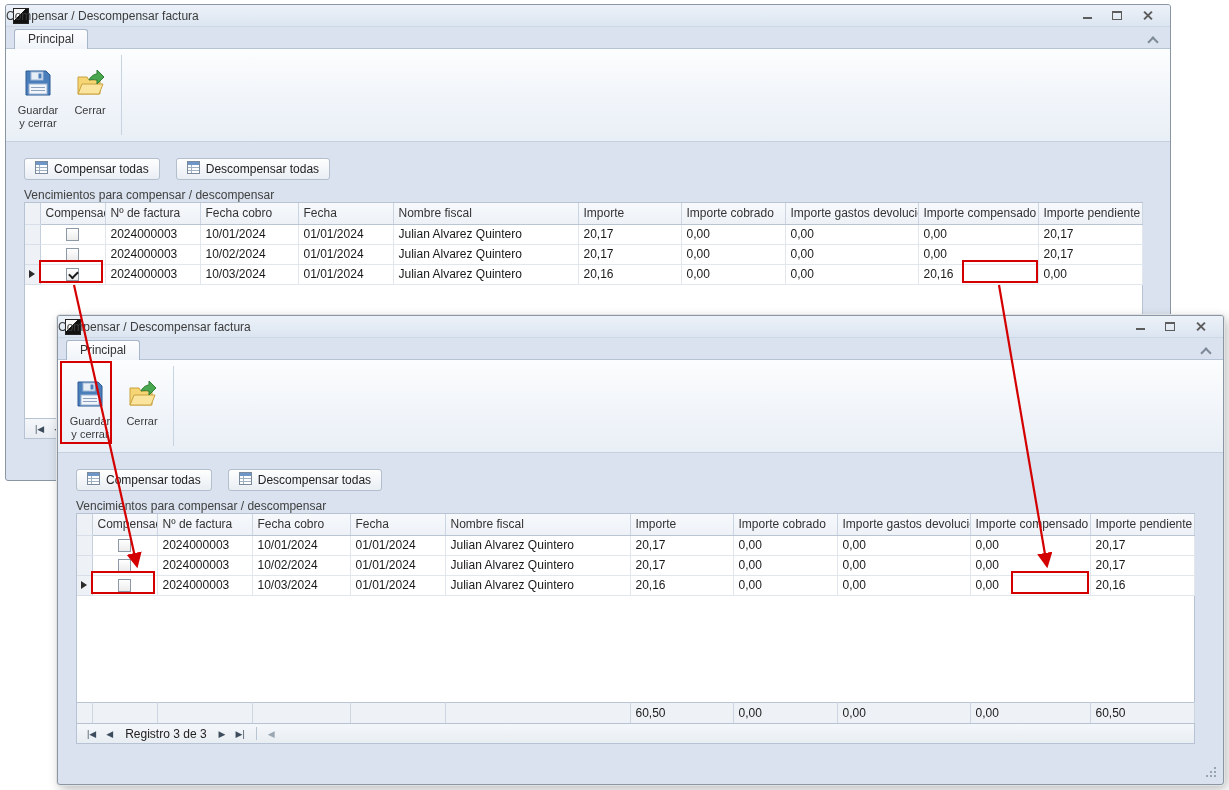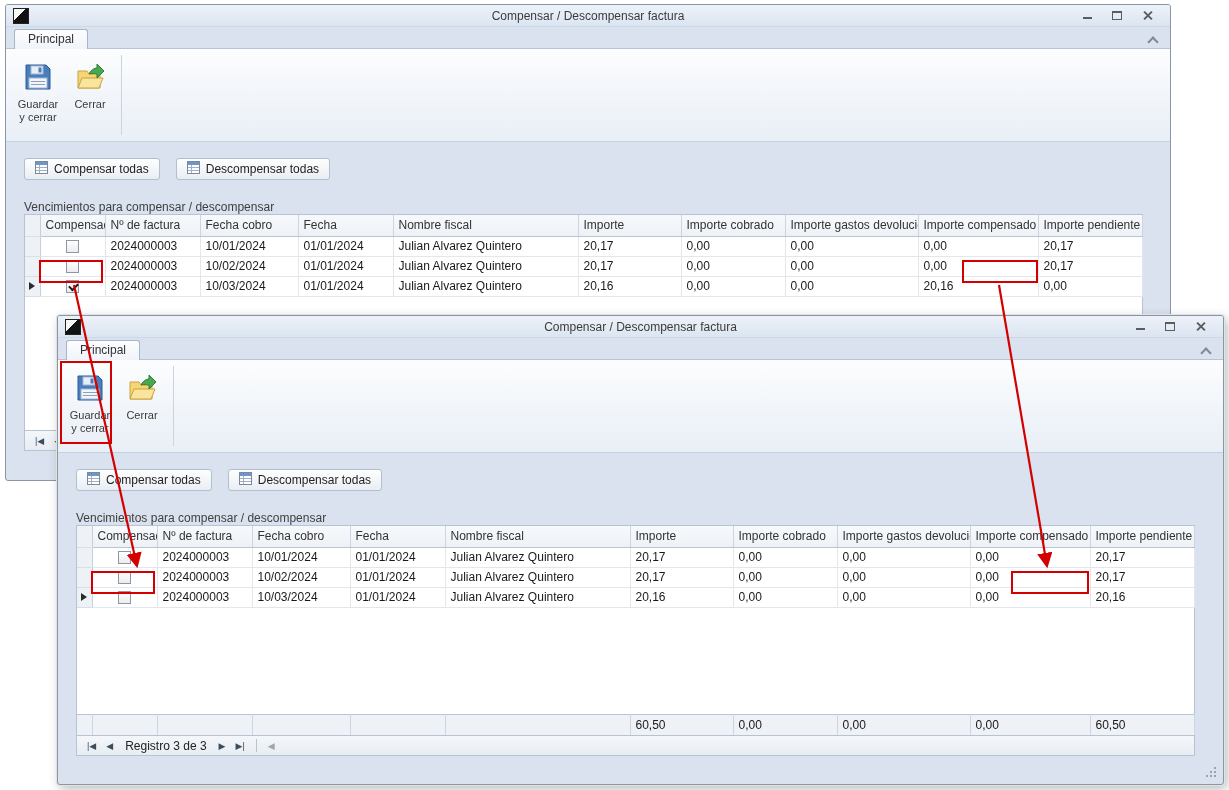--- a/index.html
+++ b/index.html
@@ -6,49 +6,49 @@
   html,body { width:1229px; height:790px; background:#ffffff; font-family:"Liberation Sans",sans-serif; overflow:hidden; position:relative; }
 
   
   .window { position:absolute; background:#d9e2ee; border:1px solid #8a96a4; border-radius:3px; }
   .window.back { z-index:1; }
   .window.front { z-index:2; box-shadow:0 0 0 1px #e2e2e2, 3px 4px 12px rgba(0,0,0,.28); }
 
   .titlebar { position:relative; height:22px; background:linear-gradient(#edf2f9,#dbe5f1); border-bottom:1px solid #cdd8e6; border-radius:2px 2px 0 0; }
   .appicon { position:absolute; left:7px; top:3px; width:16px; height:16px; border:1px solid #222;
              background:linear-gradient(135deg,#f7f7f7 0%,#f7f7f7 42%,#111 42%,#111 100%); }
-  .title { position:absolute; left:0; right:0; top:4px; text-align:center; font-size:12px; color:#3b3b3b; }
+  .title { position:absolute; left:0; right:0; top:4px; font-size:12px; color:#3b3b3b; }
   .winbtns { position:absolute; right:8px; top:2px; display:flex; }
   .wb { width:30px; height:17px; display:flex; align-items:center; justify-content:center; }
   .g-min { width:9px; height:2px; background:#5c5c5c; margin-top:5px; }
   .g-max { width:10px; height:9px; border:1px solid #5c5c5c; border-top:2px solid #5c5c5c; }
   .g-close { position:relative; width:11px; height:11px; }
   .g-close::before,.g-close::after { content:""; position:absolute; left:5px; top:0; width:2px; height:11px; background:#5c5c5c; }
   .g-close::before { transform:rotate(45deg); }
   .g-close::after  { transform:rotate(-45deg); }
 
   .tabrow { position:relative; height:21px; padding-left:8px; }
   .tab { display:inline-block; position:relative; top:2px; padding:2px 13px 3px; font-size:12px; color:#333;
          background:linear-gradient(#fdfdfe,#f0f4f9); border:1px solid #a6b6ca; border-bottom:none; border-radius:3px 3px 0 0; z-index:3; }
   .chevron { position:absolute; right:12px; top:8px; width:10px; height:10px; }
   .chevron::before { content:""; position:absolute; left:1px; top:3px; width:6px; height:6px;
                      border-top:2px solid #7e8a98; border-left:2px solid #7e8a98; transform:rotate(45deg); }
 
   .ribbon { position:relative; height:94px; border-top:1px solid #b6c3d3; border-bottom:1px solid #c6d1e0;
-            background:linear-gradient(#fcfdfe 0%,#f1f5fa 55%,#e9eff6 100%); display:flex; align-items:center; padding:4px 6px; }
+            background:linear-gradient(#fcfdfe 0%,#f1f5fa 55%,#e9eff6 100%); display:flex; align-items:flex-end; padding:4px 6px; }
   .ribbon-btn { width:48px; min-height:72px; margin:0 2px; display:flex; flex-direction:column; align-items:center;
                 font-size:11px; line-height:13px; color:#3a3a3a; text-align:center; padding-top:3px; border-radius:2px; }
   .ribbon-btn .ric { margin-bottom:3px; }
   .ribbon-sep { width:1px; align-self:stretch; background:#c9d4e2; margin:2px 5px; }
 
   .content { padding:0 18px; }
   .btnrow { margin-top:16px; display:flex; gap:16px; }
   .btn { display:inline-flex; align-items:center; gap:6px; height:22px; padding:0 10px; font-size:12px; color:#222;
          background:linear-gradient(#fefefe,#e9eef4); border:1px solid #b3bfcc; border-radius:3px; font-family:Liberation Sans, sans-serif; }
-  .caption { margin-top:20px; height:14px; font-size:12px; color:#404040; }
+  .caption { margin-top:8px; height:14px; font-size:12px; color:#404040; }
 
   .gridbox { border:1px solid #b7c3d2; background:#fff; display:flex; flex-direction:column; width:1119px; }
   .back  .gridbox { height:217px; }
   .front .gridbox { height:211px; }
   table.grid { width:1117px; table-layout:fixed; border-collapse:collapse; font-size:12px; }
   table.grid th { height:21px; background:linear-gradient(#f7f9fc,#edf1f6); border-right:1px solid #ccd6e2;
                   border-bottom:1px solid #b9c5d3; font-weight:normal; text-align:left; padding:0 5px; color:#333;
                   white-space:nowrap; overflow:hidden; }
   table.grid td { height:20px; border-right:1px solid #e2e7ee; border-bottom:1px solid #e2e7ee; padding:0 5px;
                   color:#191919; white-space:nowrap; overflow:hidden; }

